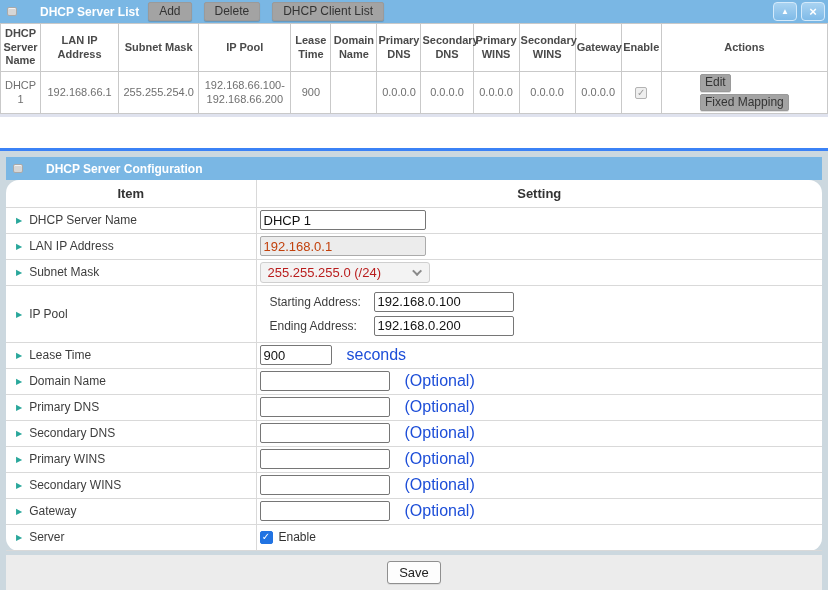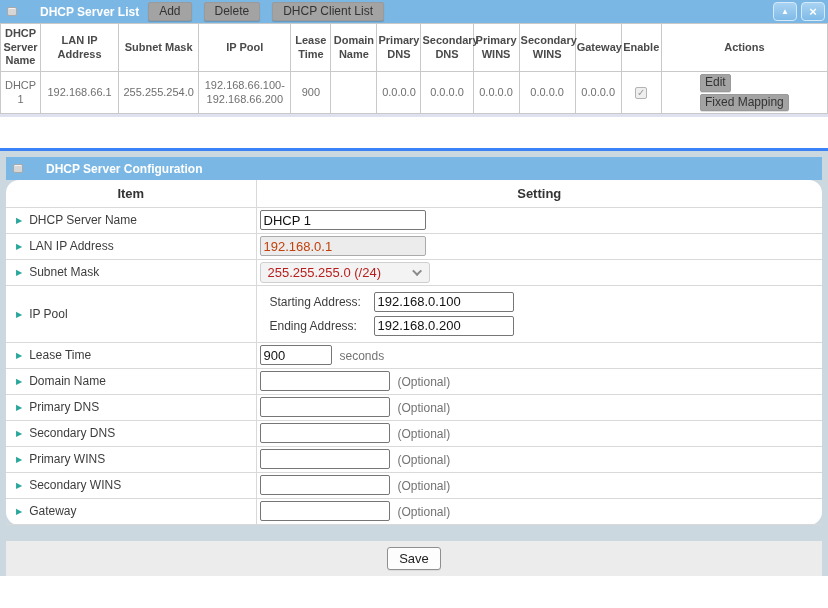--- a/index.html
+++ b/index.html
@@ -54,27 +54,27 @@
     font-family: inherit; font-size: 13px; color: #111; padding: 0 3px; background: #fff; }
   input.txt:disabled, input.txt.dis { background: #ececec; color: #c2410c; border-color: #ababab; }
   .w166 { width: 166px; } .w140 { width: 140px; } .w130 { width: 130px; } .w72 { width: 72px; }
   .sel { width: 170px; height: 21px; background: #f3f3f3; border: 1px solid #cfcfcf;
     border-radius: 3px; color: #b91c1c; font-size: 13px; display: inline-flex;
     align-items: center; justify-content: space-between; padding: 0 7px; }
   .chev { width: 7px; height: 7px; border-left: 2px solid #8a8a8a; border-bottom: 2px solid #8a8a8a;
     transform: rotate(-45deg) translateY(-2px); }
   .pool-line { display: flex; align-items: center; margin: 4px 0 4px 10px; }
   .pool-label { width: 104px; font-size: 12px; color: #3d3d3d; }
-  .after-note { font-size: 12px; color: #737373; margin-left: 8px; }
+  .after-note { font-size: 16px; color: #1d4ed8; margin-left: 15px; }
   .cb-on { width: 13px; height: 13px; background: #2173e2; border: 1px solid #2173e2;
     border-radius: 2px; display: inline-flex; align-items: center; justify-content: center;
     color: #fff; font-size: 10px; line-height: 1; cursor: pointer; }
   .enable-wrap { display: flex; align-items: center; gap: 6px; font-size: 12px; color: #333; }
   .footer { background: #ececec; height: 35px; display: flex; align-items: center;
-    justify-content: center; margin-top: 16px; }
+    justify-content: center; margin-top: 4px; }
   .save-btn { background: #fdfdfd; border: 1px solid #8f8f8f; border-radius: 3px;
     font-family: inherit; font-size: 13px; color: #222; padding: 3px 11px; cursor: pointer;
     box-shadow: 0 1px 0 #dcdcdc; }
 </style>
 </head>
 <body>
 
 <div class="panel1">
   <div class="bar">
     <span class="sq-icon"></span>
@@ -233,19 +233,30 @@
     <tr>
       <td class="item"><span class="arr">▶</span><span>Secondary WINS</span></td>
       <td class="setting"><input class="txt w130" style=""><span class="after-note">(Optional)</span></td>
     </tr>
 
     <tr>
       <td class="item"><span class="arr">▶</span><span>Gateway</span></td>
       <td class="setting"><input class="txt w130" style=""><span class="after-note">(Optional)</span></td>
     </tr>
 
+    <tr>
+      <td class="item"><span class="arr">▶</span><span>Server</span></td>
+      <td class="setting">
+        <span class="enable-wrap">
+          <span class="cb-on">
+                <span>✓</span>
+              </span>
+          <span>Enable</span>
+        </span>
+      </td>
+    </tr>
   </tbody>
     </table>
 
   <div class="footer">
     <button class="save-btn">Save</button>
   </div>
 </div>
 
 </body></html>

